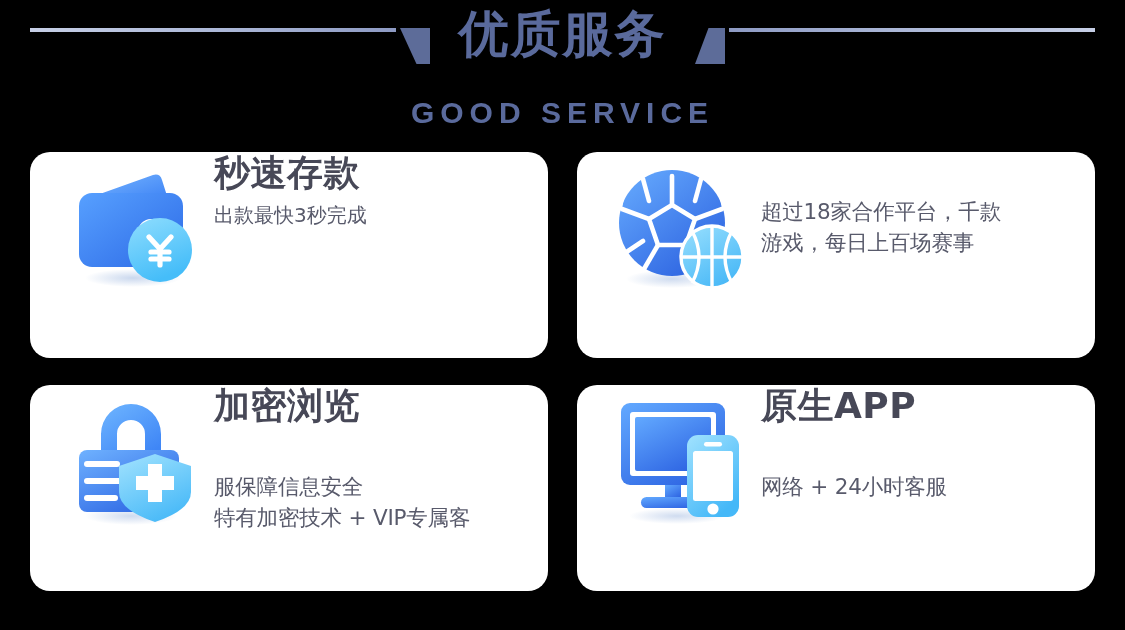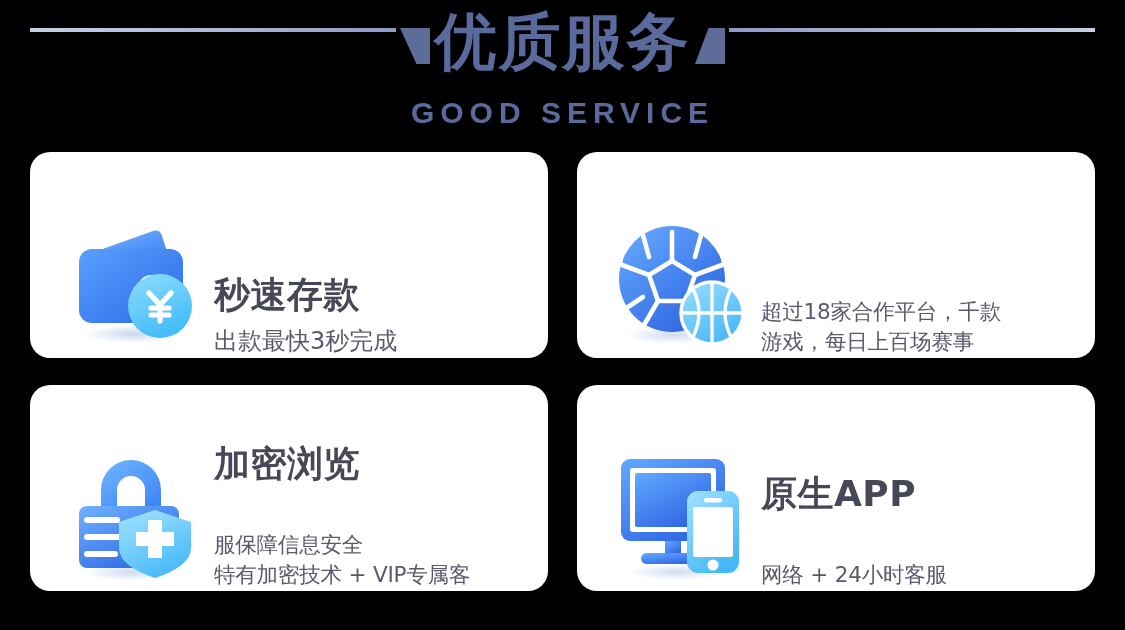--- a/index.html
+++ b/index.html
@@ -26,21 +26,21 @@
   .deco-left  .bar { left:0; right:34px; background:linear-gradient(90deg,#c6cfe6 0%,#aab6d6 55%,#8d9ac3 100%); }
   .deco-left  .slash { right:0; clip-path:polygon(0 0, 100% 0, 100% 100%, 55% 100%); }
 
   .deco-right { right:30px; }
   .deco-right .bar { right:0; left:34px; background:linear-gradient(90deg,#8d9ac3 0%,#aab6d6 45%,#c6cfe6 100%); }
   .deco-right .slash { left:0; clip-path:polygon(45% 0, 100% 0, 100% 100%, 0 100%); }
 
   .title-zh {
     position:absolute; left:0; right:0; top:6px;
     text-align:center;
-    font-size:62px; font-weight:bold; letter-spacing:2px;
+    font-size:50px; font-weight:bold; letter-spacing:2px;
     color:#5a6a9c; line-height:1.15;
     font-family:"DejaVu Sans","Liberation Sans",sans-serif;
   }
   .title-en {
     position:absolute; left:0; right:0; top:96px;
     text-align:center;
     font-size:30px; font-weight:bold; letter-spacing:6px;
     color:#5a6a9c;
     font-family:"Liberation Sans","DejaVu Sans",sans-serif;
   }
@@ -49,40 +49,40 @@
   .grid {
     position:absolute; left:30px; top:152px;
     width:1065px; height:450px;
     display:grid;
     grid-template-columns:518px 518px;
     grid-template-rows:206px 206px;
     column-gap:29px; row-gap:27px;
   }
   .card {
     background:#fff; border-radius:20px;
-    display:flex; align-items:flex-end;
+    display:flex; align-items:flex-start;
     padding:0 16px 0 28px;
     overflow:hidden;
   }
   .icon-wrap {
     flex:0 0 150px; height:150px;
     position:relative;
     display:flex; align-items:center; justify-content:center;
   }
   .icon-wrap svg { display:block; }
   .card-text { flex:1 1 auto; min-width:0; padding-left:6px; }
   .card-title {
     font-size:36px; font-weight:bold; color:#474857;
     line-height:1.18; letter-spacing:0.5px;
     font-family:"DejaVu Sans","Liberation Sans",sans-serif;
     white-space:nowrap;
   }
   .card-desc {
     margin-top:7px;
-    font-size:24px; color:#585a6b; line-height:1.42;
+    font-size:20px; color:#585a6b; line-height:1.42;
     font-family:"DejaVu Sans","Liberation Sans",sans-serif;
   }
   .card-desc.two-line { font-size:21.5px; letter-spacing:-0.2px;margin-top:45px; }
 </style>
 </head>
 <body>
 
 <div class="header">
 
   <div class="deco deco-left">

